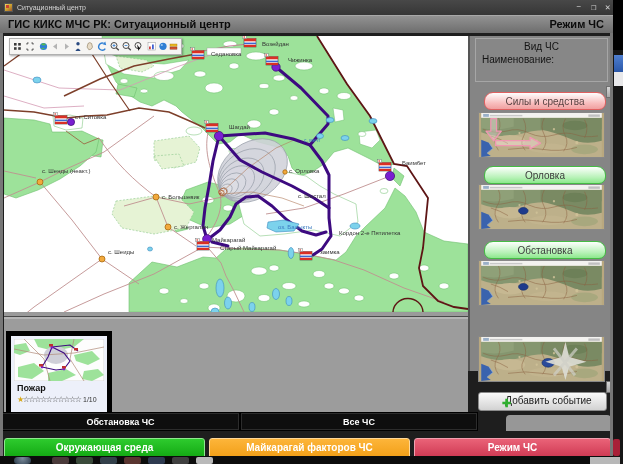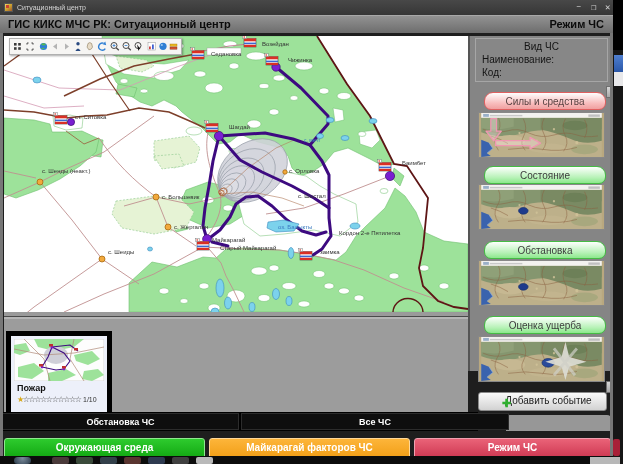--- a/index.html
+++ b/index.html
@@ -335,21 +335,20 @@
     </g>
   </svg>
   </div>
 </div>
 
 <div id="mapbot"></div>
 <div id="rpanel">
   <div id="topbox">
     <div class="c">Вид ЧС</div>
     <div class="l">Наименование:</div>
-    <div class="l">Код:</div>
   </div>
   <svg width="0" height="0" style="position:absolute">
     <defs>
       <g id="satbase">
         <rect x="0" y="0" width="126" height="46" fill="#bdb08a"></rect>
         <path d="M0,5 h126 v12 q-20,7 -40,3 q-25,-5 -45,2 q-22,5 -41,-2 Z" fill="#85966f"></path>
         <path d="M62,5 h64 v24 q-18,5 -33,-2 q-17,-7 -31,-10 Z" fill="#7a8a63"></path>
         <path d="M0,5 h34 v9 q-16,5 -34,2 Z" fill="#8fa078"></path>
         <ellipse cx="98" cy="13" rx="13" ry="5" fill="#6d8058"></ellipse>
         <ellipse cx="30" cy="29" rx="16" ry="6" fill="#c6b892"></ellipse>
@@ -384,35 +383,34 @@
   <div class="pill pillpink" style="top:56px;">Силы и средства</div>
   <div class="thumb" style="top:76px;" id="th1">
     <svg width="125" height="44" viewBox="0 0 126 46">
       <use href="#satbase"></use>
       <g fill="rgba(255,235,240,0.35)" stroke="#f097b2" stroke-width="1.3" stroke-linejoin="round">
         <path d="M10,6 v13 h-5 l8,10 8,-10 h-5 v-13 z"></path>
         <path d="M15,29 h36 v-3.5 l11,6 -11,6 v-3.5 h-36 z"></path>
       </g>
     </svg>
   </div>
-  <div class="pill pillgreen" style="top:130px;">Состояние</div>
+  <div class="pill pillgreen" style="top:130px;">Орловка</div>
   <div class="thumb" style="top:148px;" id="th2">
     <svg width="125" height="44" viewBox="0 0 126 46">
       <use href="#satbase"></use>
         <use href="#satlake"></use>
     </svg>
   </div>
   <div class="pill pillgreen" style="top:205px;">Обстановка</div>
   <div class="thumb" style="top:224px;" id="th3">
     <svg width="125" height="44" viewBox="0 0 126 46">
       <use href="#satbase"></use>
         <use href="#satlake"></use>
     </svg>
   </div>
-  <div class="pill pillgreen" style="top:280px;">Оценка ущерба</div>
   <div class="thumb" style="top:300px;" id="th4">
     <svg width="125" height="44" viewBox="0 0 126 46">
       <use href="#satbase"></use>
       <ellipse cx="70" cy="27" rx="6.5" ry="4.5" fill="#2a4a9a" stroke="#16326e" stroke-width="0.7"></ellipse>
       <path d="M88,5 L92,21 L110,26 L92,31 L88,45 L84,31 L67,26 L84,21 Z" fill="#dcdcd4" opacity="0.92"></path>
       <path d="M76,12 L98,40 M100,12 L76,40" stroke="#d0d0c8" stroke-width="3" opacity="0.7"></path>
     </svg>
   </div>
   <div class="sb" style="top:50px;">▾</div>
   <div class="sb" style="top:345px;">▾</div>
@@ -457,21 +455,21 @@
         </g>
     </svg>
     <div class="nm">Пожар</div>
     <div class="stars"><span style="color:#d8a818">★</span>☆☆☆☆☆☆☆☆☆☆</div>
     <div class="rat">1/10</div>
   </div>
 </div>
 
 <div id="blackbar">
   <div class="bcell" style="left:2px;width:237px;">Обстановка ЧС</div>
-  <div class="bcell" style="left:241px;width:268px;">Все ЧС</div>
+  <div class="bcell" style="left:241px;width:236px;">Все ЧС</div>
 </div>
 
 <div class="btn" id="btn1">Окружающая среда</div>
 <div class="btn" id="btn2">Майкарагай факторов ЧС</div>
 <div class="btn" id="btn3">Режим ЧС</div>
 
 <div id="lframe"></div>
 <div id="rframe"></div>
 <div id="taskbar"></div>
 <div class="tic" style="left:14px;width:17px;background:radial-gradient(circle at 50% 20%,#7a8a9a,#2a3a4a);border-radius:8px;"></div>

